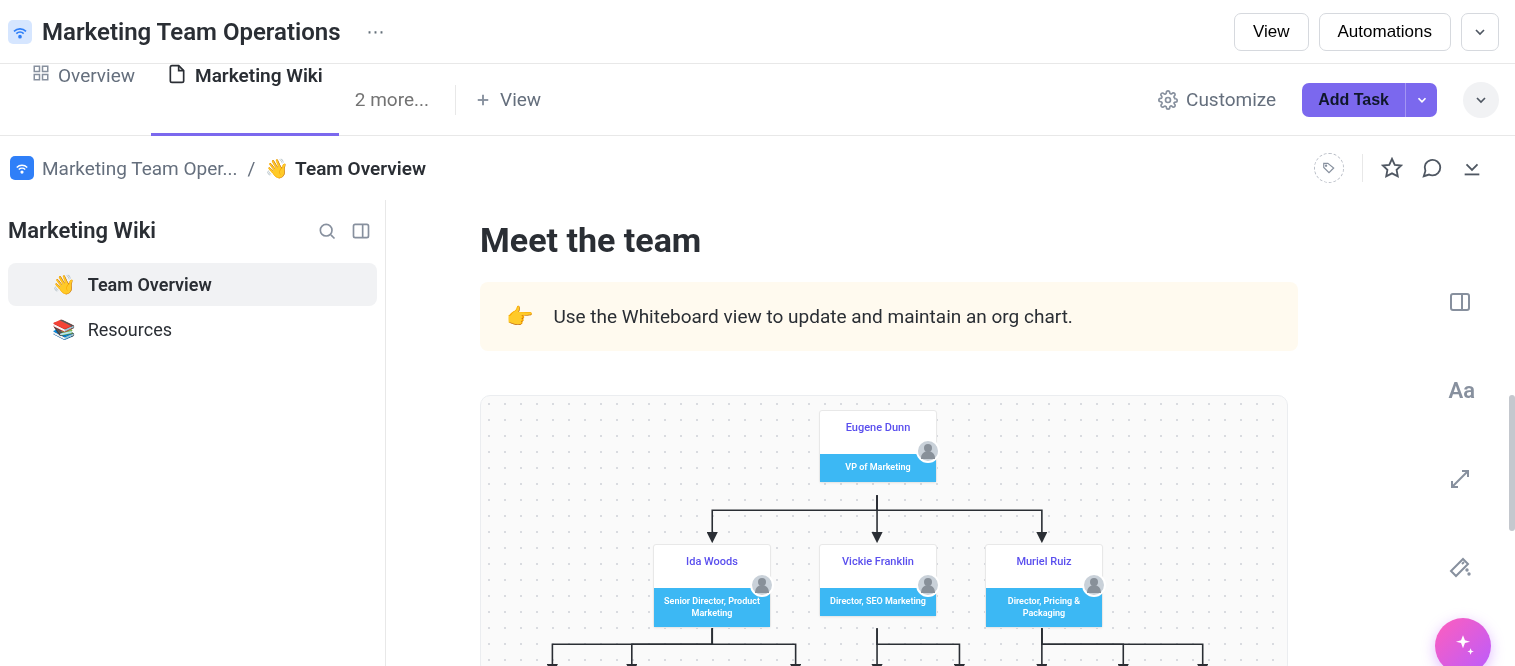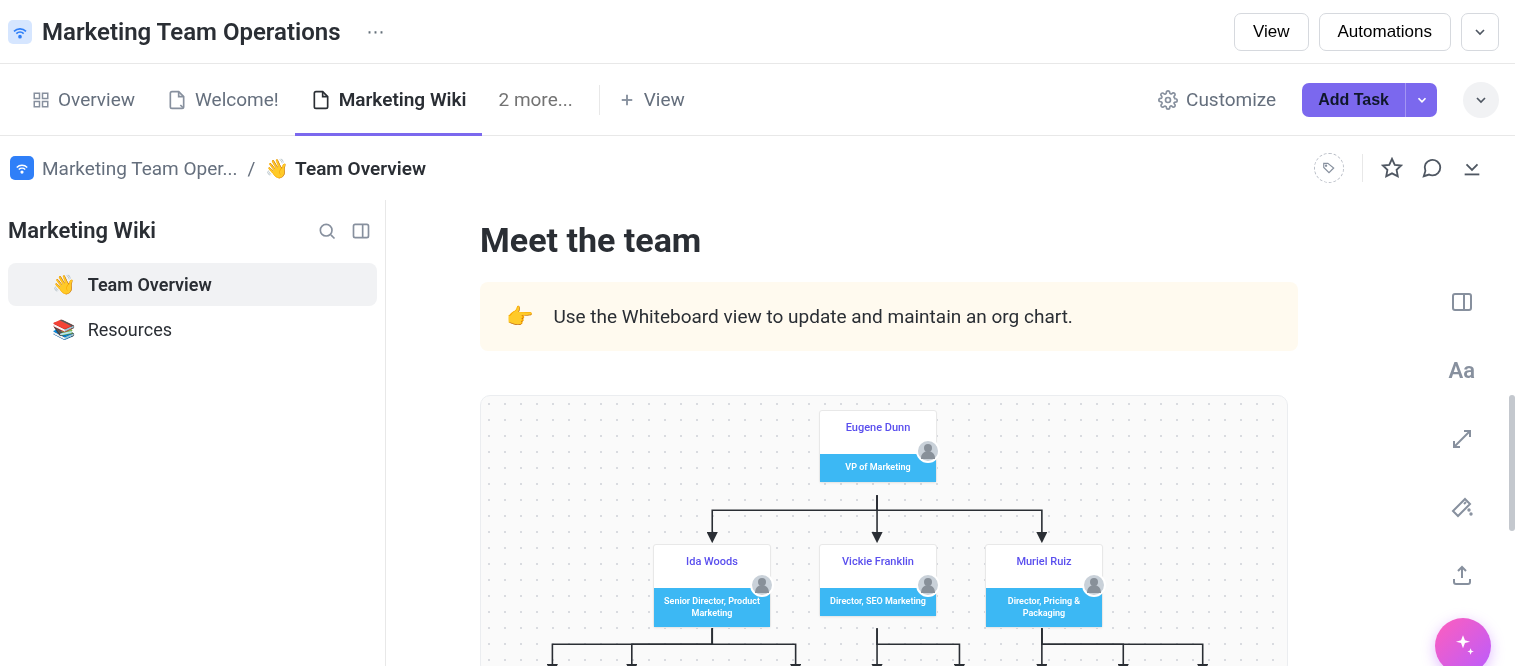--- a/index.html
+++ b/index.html
@@ -68,21 +68,21 @@
   
   .tabsrow {
     display: flex;
     align-items: center;
     padding: 0 16px;
     height: 72px;
     border-bottom: 1px solid #e8e8e8;
   }
   .tab {
     display: flex;
-    align-items: center;
+    align-items: flex-start;
     gap: 8px;
     padding: 0 16px;
     height: 100%;
     font-size: 19px;
     color: #656f7d;
     cursor: pointer;
     position: relative;
   }
   .tab.active {
     color: #2a2e34;
@@ -340,22 +340,21 @@
     border-radius: 7px 7px 0 0;
   }
 
   
   .rightrail {
     position: absolute;
     top: 290px;
     right: 40px;
     display: flex;
     flex-direction: column;
-    gap: 44px;
-    align-items: center;
+    gap: 64px;
   }
   .rail-btn {
     color: #87909e;
     cursor: pointer;
   }
 
   
   .fab {
     position: absolute;
     right: 24px;
@@ -409,30 +408,20 @@
   <div class="tab">
     <span class="tab-ic">
       <svg width="18" height="18" viewBox="0 0 24 24" fill="none" stroke="#87909e" stroke-width="2">
           <rect x="3" y="3" width="7" height="7"></rect>
           <rect x="14" y="3" width="7" height="7"></rect>
           <rect x="3" y="14" width="7" height="7"></rect>
           <rect x="14" y="14" width="7" height="7"></rect>
         </svg>
     </span>
     <span>Overview</span>
-  </div>
-  <div class="tab">
-    <span class="tab-ic">
-      <svg width="20" height="20" viewBox="0 0 24 24" fill="none" stroke="#87909e" stroke-width="2">
-          <path d="M14 2H6a2 2 0 0 0-2 2v16a2 2 0 0 0 2 2h12a2 2 0 0 0 2-2V8z"></path>
-          <polyline points="14 2 14 8 20 8"></polyline>
-          <path d="M16 18l3 3"></path>
-        </svg>
-    </span>
-    <span>Welcome!</span>
   </div>
   <div class="tab active">
     <span class="tab-ic">
       <svg width="20" height="20" viewBox="0 0 24 24" fill="none" stroke="#2a2e34" stroke-width="2">
           <path d="M14 2H6a2 2 0 0 0-2 2v16a2 2 0 0 0 2 2h12a2 2 0 0 0 2-2V8z"></path>
           <polyline points="14 2 14 8 20 8"></polyline>
         </svg>
     </span>
     <span>Marketing Wiki</span>
   </div>

